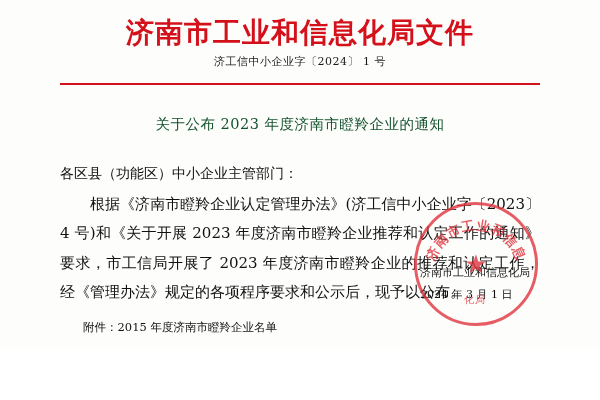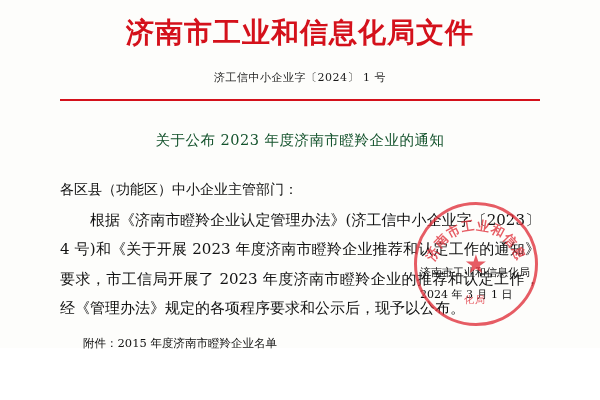--- a/index.html
+++ b/index.html
@@ -29,21 +29,21 @@
     letter-spacing: 1px;
     padding-top: 16px;
     line-height: 1.2;
     white-space: nowrap;
     font-family: "DejaVu Serif", "Liberation Serif", serif;
   }
   .doc-number {
     text-align: center;
     font-size: 11px;
     color: #1a1a1a;
-    margin-top: 20px;
+    margin-top: 4px;
     letter-spacing: 0.5px;
   }
   .red-rule {
     margin-top: 14px;
     height: 2px;
     background: #d4111b;
     width: 100%;
   }
   .subject {
     text-align: center;

